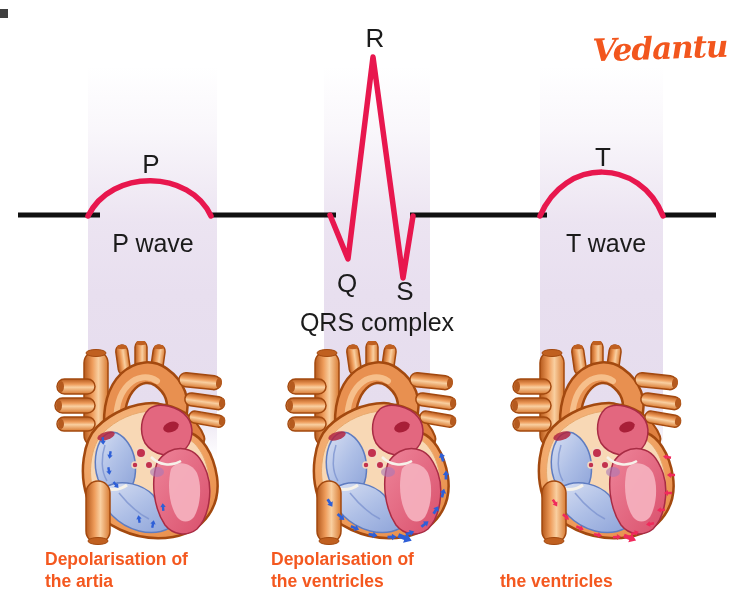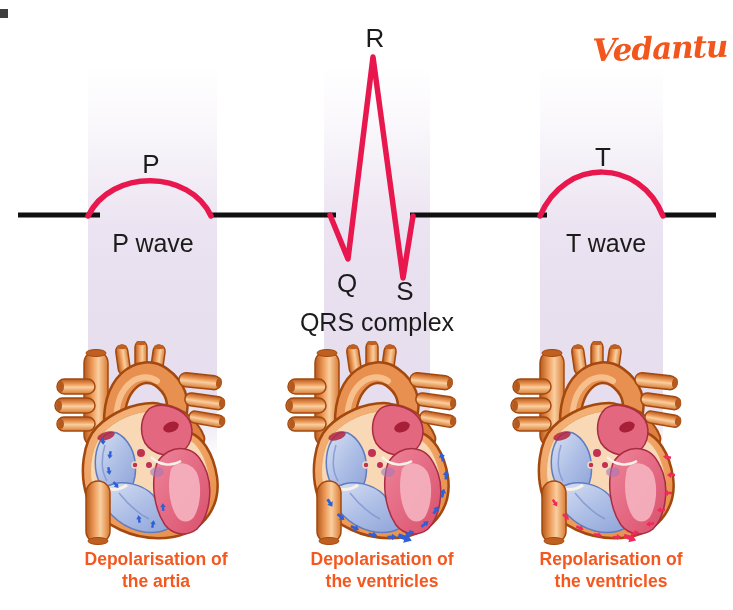--- a/index.html
+++ b/index.html
@@ -35,21 +35,21 @@
     font-size:31px;color:#F2561D;letter-spacing:-1px;
     transform:rotate(-2deg);
   }
 
   .heart{position:absolute;width:180px;height:205px;top:341px;}
   #heart-1{left:53px;}
   #heart-2{left:284px;}
   #heart-3{left:509px;}
 
   .caption{
-    position:absolute;top:549px;width:222px;text-align:center;
+    position:absolute;top:549px;width:222px;text-align:left;
     font-weight:bold;font-size:17.5px;line-height:1.25;color:#F4581F;
   }
   #caption-1{left:45px;}
   #caption-2{left:271px;}
   #caption-3{left:500px;}
 
   .artifact{position:absolute;left:0;top:9px;width:8px;height:9px;background:#3f3f3f;}
 </style>
 </head>
 <body>
@@ -239,17 +239,17 @@
 
   <div class="caption" id="caption-1">
     <span>Depolarisation of</span><br>
     <span>the artia</span>
   </div>
   <div class="caption" id="caption-2">
     <span>Depolarisation of</span><br>
     <span>the ventricles</span>
   </div>
   <div class="caption" id="caption-3">
-    <span>Repolarisation of</span><br>
+    <br>
     <span>the ventricles</span>
   </div>
 
 </div>
 
 </body></html>

